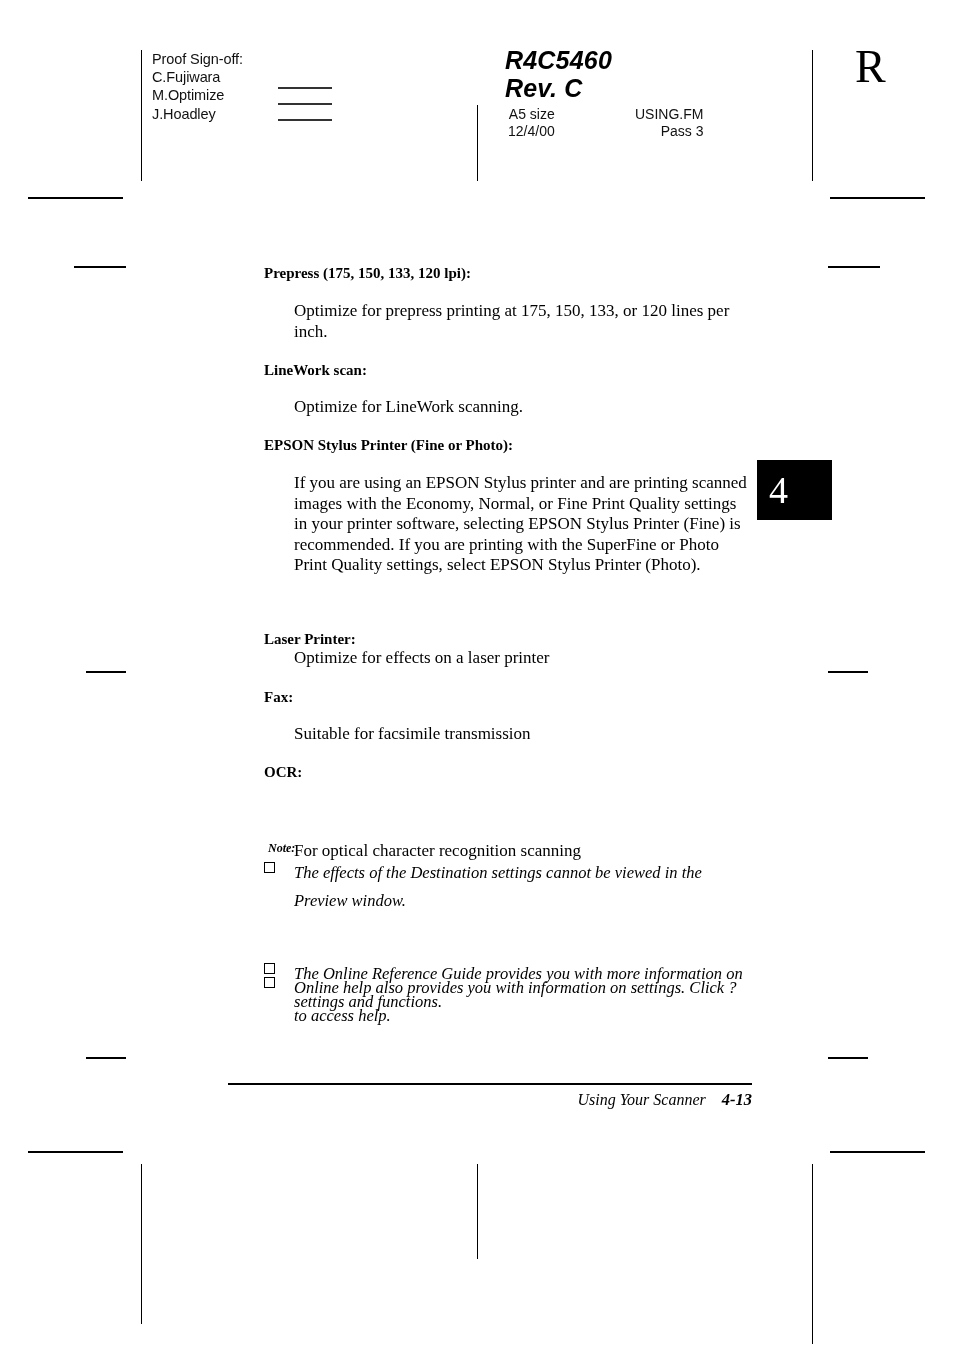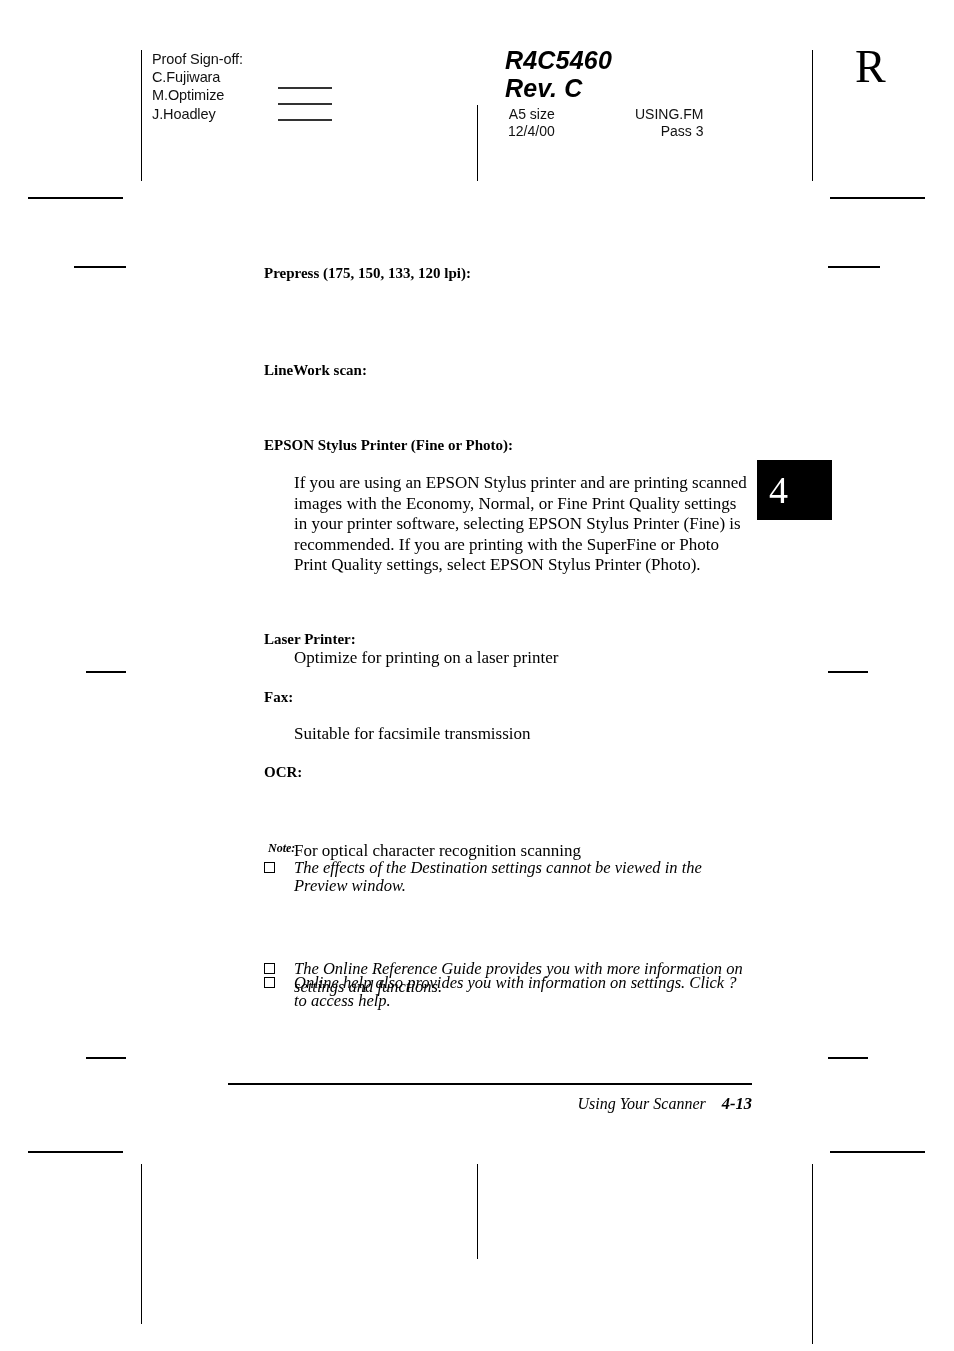--- a/index.html
+++ b/index.html
@@ -147,42 +147,42 @@
     height: 11px;
     border: 1.6px solid #000;
     box-sizing: border-box;
   }
   .note-item .note-text {
     display: block;
     margin-left: 30px;
     font-family: "Liberation Serif", serif;
     font-style: italic;
     font-size: 16.5px;
-    line-height: 18px;
+    line-height: 28px;
   }
 
   
   .footer-rule {
     position: absolute;
     left: 228px;
     top: 1083px;
     width: 524px;
     height: 1.6px;
     background: #000;
   }
   .footer-text {
     position: absolute;
     top: 1090px;
     left: 228px;
     width: 524px;
     text-align: right;
     font-family: "Liberation Serif", serif;
     font-style: italic;
     font-size: 16px;
-    line-height: 28px;
+    line-height: 20px;
     white-space: nowrap;
   }
   .footer-text .pg {
     font-weight: bold;
     font-style: italic;
     font-size: 16.5px;
     margin-left: 16px;
   }
 </style>
 </head>
@@ -238,28 +238,30 @@
     <div>Pass 3</div>
   </div>
 
   <div class="proof-letter">R</div>
 
   <div class="chapter-tab">
     <span>4</span>
   </div>
 
   <div class="sec-head" style="top:263px;">Prepress (175, 150, 133, 120 lpi):</div>
+  <div class="sec-body" style="top:301px; width:445px;">Optimize for prepress printing at 175, 150, 133, or 120 lines per inch.</div>
 
   <div class="sec-head" style="top:360px;">LineWork scan:</div>
+  <div class="sec-body" style="top:397px;">Optimize for LineWork scanning.</div>
 
   <div class="sec-head" style="top:435px;">EPSON Stylus Printer (Fine or Photo):</div>
   <div class="sec-body" style="top:473px; width:455px;">If you are using an EPSON Stylus printer and are printing scanned images with the Economy, Normal, or Fine Print Quality settings in your printer software, selecting EPSON Stylus Printer (Fine) is recommended. If you are printing with the SuperFine or Photo Print Quality settings, select EPSON Stylus Printer (Photo).</div>
 
   <div class="sec-head" style="top:612px;margin-top:17px;">Laser Printer:</div>
-  <div class="sec-body" style="top:648px;">Optimize for printing on a laser printer</div>
+  <div class="sec-body" style="top:648px;">Optimize for effects on a laser printer</div>
 
   <div class="sec-head" style="top:687px;">Fax:</div>
   <div class="sec-body" style="top:724px;">Suitable for facsimile transmission</div>
 
   <div class="sec-head" style="top:762px;">OCR:</div>
   <div class="sec-body" style="top:799px;margin-top:42px;">For optical character recognition scanning</div>
 
   <div class="note-label">Note:</div>
 
   <div class="note-item" style="top:859px;">

